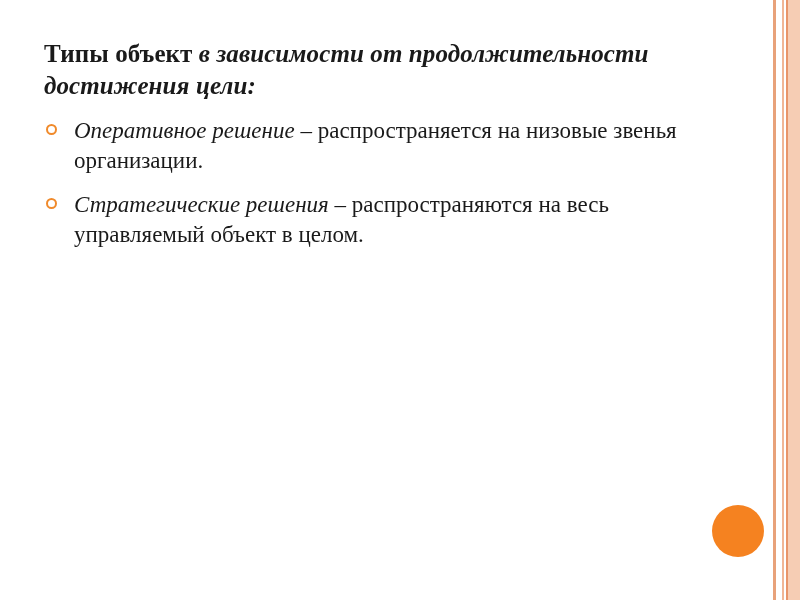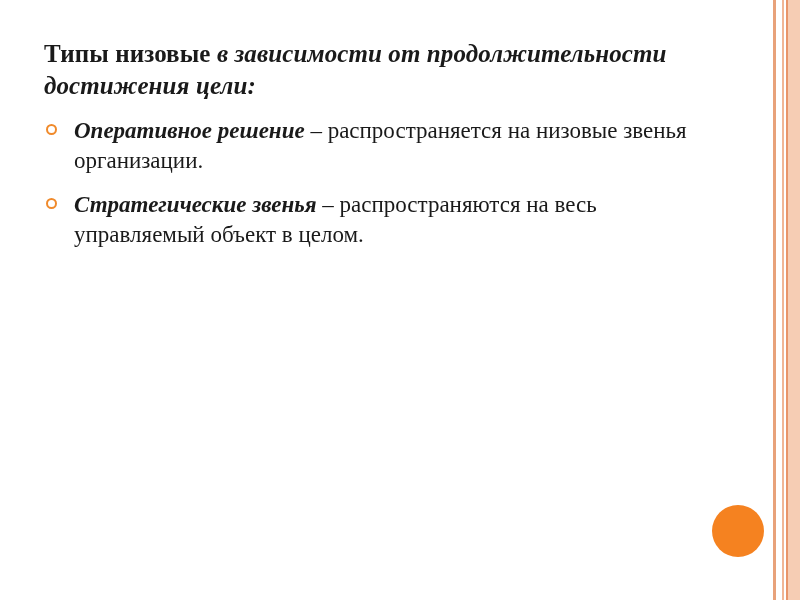--- a/index.html
+++ b/index.html
@@ -73,21 +73,20 @@
     top: 8px;
     width: 11px;
     height: 11px;
     border-radius: 50%;
     border: 2px solid #f08a2b;
     background: transparent;
     box-sizing: border-box;
   }
   .lead {
     font-style: italic;
-    font-weight: bold;
   }
   .rest {
     font-style: normal;
   }
   .orange-dot {
     position: absolute;
     left: 712px;
     top: 505px;
     width: 52px;
     height: 52px;
@@ -100,33 +99,33 @@
 
 <div class="slide">
 
   <div class="stripe stripe-c"></div>
   <div class="stripe stripe-d"></div>
   <div class="stripe stripe-b"></div>
   <div class="stripe stripe-a"></div>
 
   <div class="content">
 
-    <h1 class="title"><span class="plain">Типы низовые </span><span class="emph">в зависимости от продолжительности достижения цели:</span></h1>
+    <h1 class="title"><span class="plain">Типы объект </span><span class="emph">в зависимости от продолжительности достижения цели:</span></h1>
 
     <ul class="bullets">
 
       <li>
         <span class="bullet-marker"></span>
         <span class="lead">Оперативное решение</span><span class="rest"> – распространяется на низовые звенья организации.</span>
       </li>
 
 
       <li>
         <span class="bullet-marker"></span>
-        <span class="lead">Стратегические звенья</span><span class="rest"> – распространяются на весь управляемый объект в целом.</span>
+        <span class="lead">Стратегические решения</span><span class="rest"> – распространяются на весь управляемый объект в целом.</span>
       </li>
 
     </ul>
   </div>
 
   <div class="orange-dot"></div>
 
 </div>
 
 </body></html>

